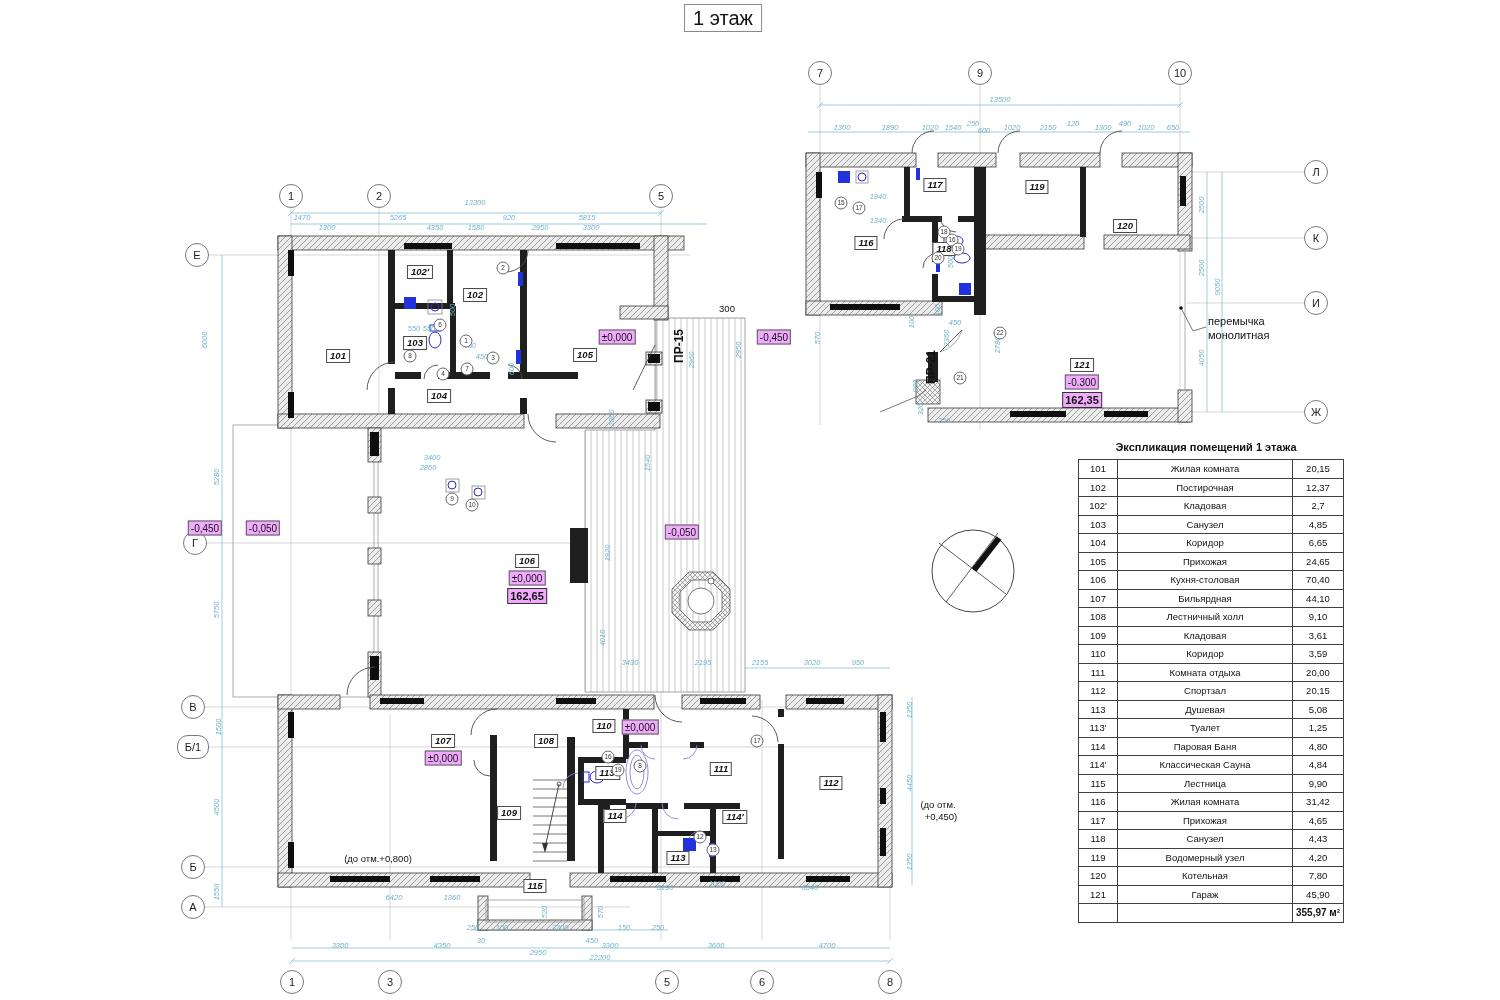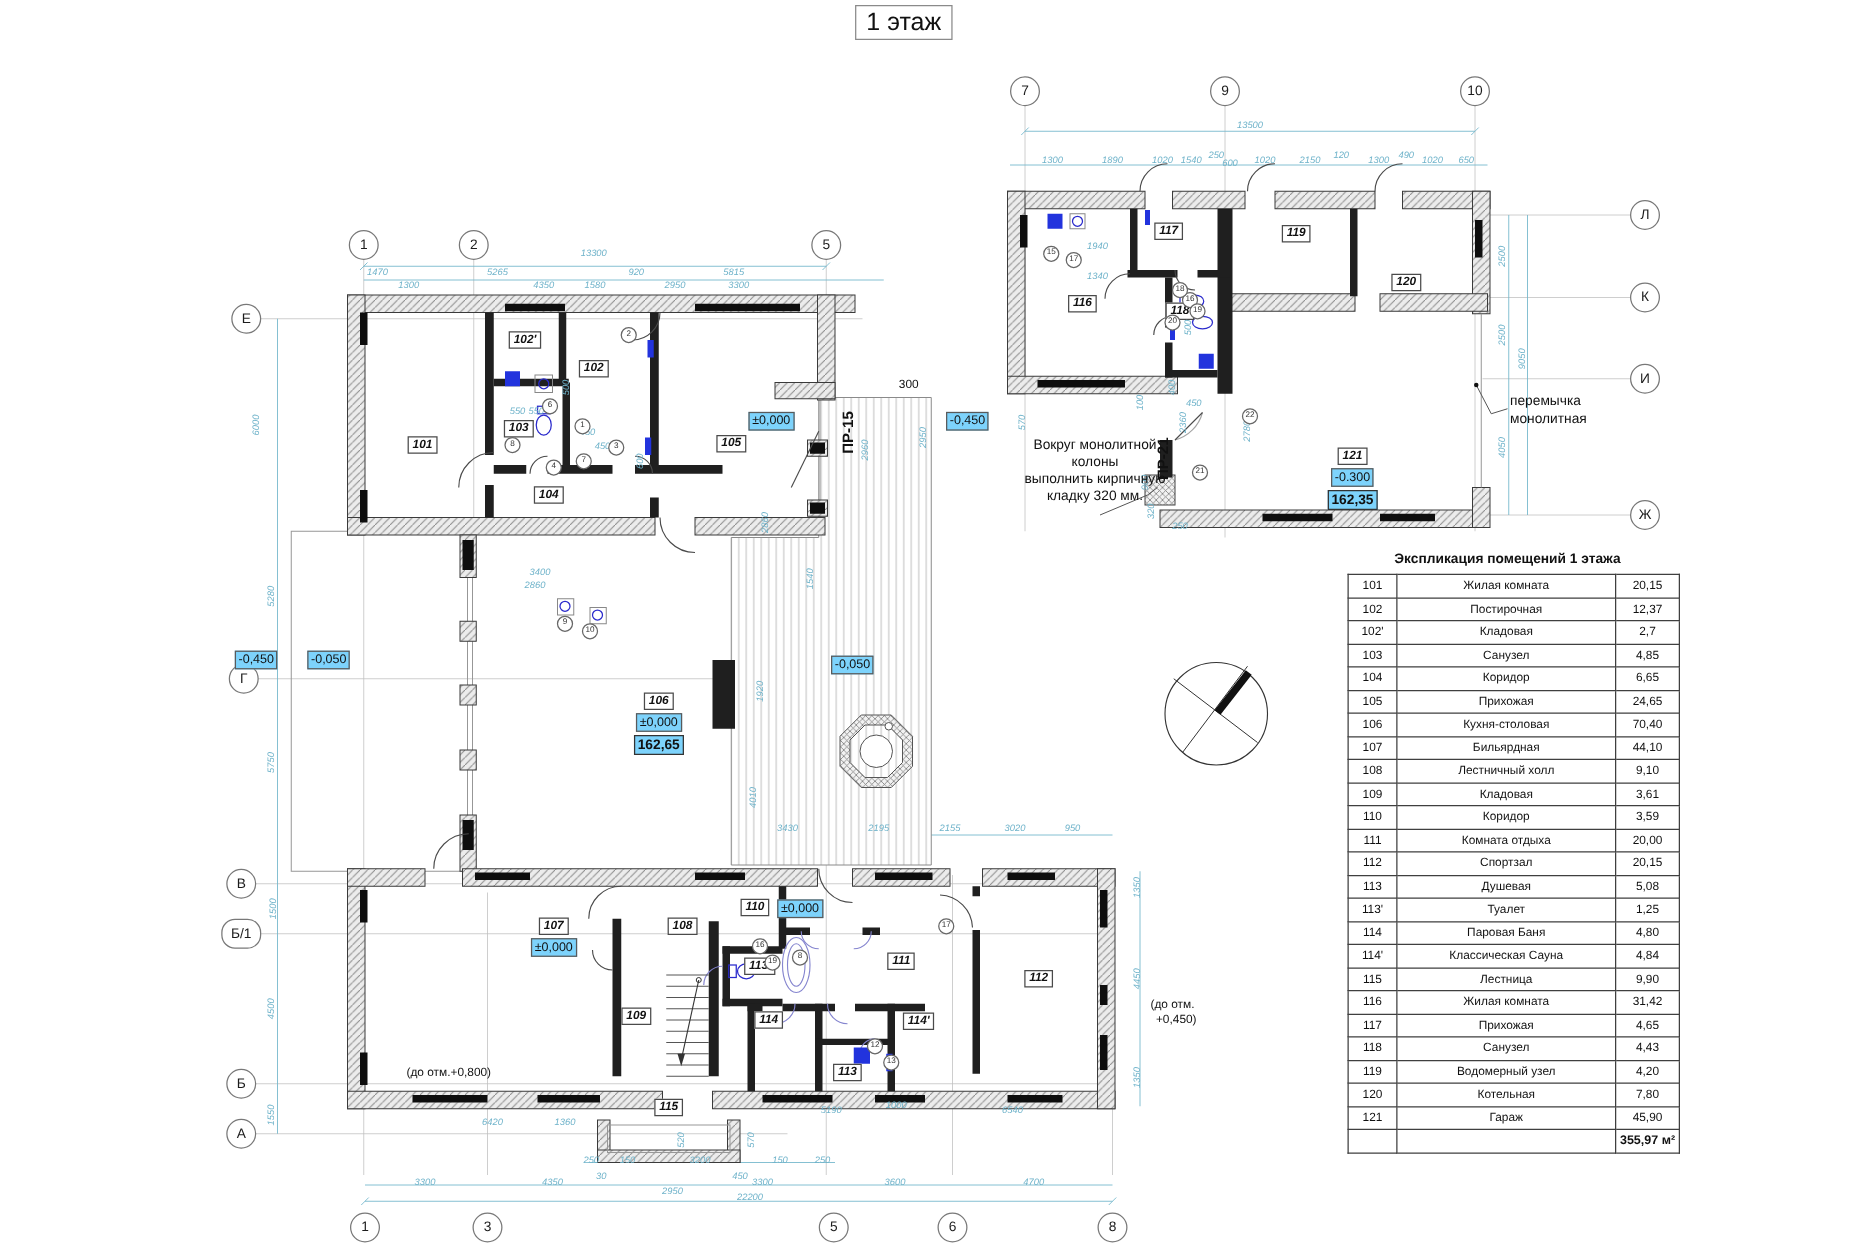--- a/index.html
+++ b/index.html
@@ -20,21 +20,21 @@
   #title-box{position:absolute;left:723px;top:4px;transform:translateX(-50%);
              border:1px solid #8a8a8a;font-size:20px;line-height:26px;padding:0 8px;color:#111;}
   .axis{position:absolute;width:22px;height:22px;border:1px solid #787878;border-radius:50%;
         background:#fff;display:flex;align-items:center;justify-content:center;
         font-size:11px;color:#1c1c1c;transform:translate(-50%,-50%);}
   .axis.wide{width:30px;border-radius:11px;}
   .room-label{position:absolute;transform:translate(-50%,-50%);border:1px solid #4a4a4a;
         padding:0 3px;font-size:9.5px;font-weight:bold;font-style:italic;background:#fff;
         color:#111;white-space:nowrap;line-height:12px;}
   .elev{position:absolute;transform:translate(-50%,-50%);border:1px solid #5a5a5a;
-        padding:0 2px;font-size:10px;background:#7dd3fc;color:#111;white-space:nowrap;line-height:13px;}
+        padding:0 2px;font-size:10px;background:#f0abfc;color:#111;white-space:nowrap;line-height:13px;}
   .elev.bold{font-weight:bold;font-size:11px;border:1.5px solid #333;line-height:14px;}
   .dim{position:absolute;transform:translate(-50%,-50%);font-size:7.5px;font-style:italic;
         color:#6fb3ca;white-space:nowrap;line-height:8px;}
   .dim.r{transform:translate(-50%,-50%) rotate(-90deg);}
   .plain{position:absolute;transform:translate(-50%,-50%);font-size:9.5px;color:#111;
         white-space:nowrap;line-height:11px;background:transparent;}
   .plain.r{transform:translate(-50%,-50%) rotate(-90deg);}
   .plain.b{font-weight:bold;font-size:12px;}
   .ref{position:absolute;width:11px;height:11px;border:1px solid #666;border-radius:50%;
         font-size:6.5px;display:flex;align-items:center;justify-content:center;
@@ -435,21 +435,21 @@
       <div class="dim r" style="left: 916px; top: 386px;">900</div>
       <div class="dim" style="left: 955px; top: 323px;">450</div>
       <div class="dim r" style="left: 938px; top: 310px;">400</div>
       <div class="dim r" style="left: 921px; top: 409px;">320</div>
       <div class="dim" style="left: 944px; top: 421px;">250</div>
       <div class="dim r" style="left: 912px; top: 322px;">100</div>
       <div class="dim r" style="left: 951px; top: 262px;">500</div>
       <div class="plain" style="left: 727px; top: 308px;">300</div>
       <div class="plain r b" style="left: 679px; top: 346px;">ПР-15</div>
       <div class="plain r b" style="left: 931px; top: 367px;">ПР-21</div>
-      <div class="plain" style="left: 359px; top: 858px;">(до отм.+0,800)</div>
+      <div class="plain" style="left: 378px; top: 858px;">(до отм.+0,800)</div>
       <div class="plain" style="left: 938px; top: 804px;">(до отм.</div>
       <div class="plain" style="left: 941px; top: 816px;">+0,450)</div>
       <div class="ref" style="left: 466px; top: 341px;">1</div>
       <div class="ref" style="left: 503px; top: 268px;">2</div>
       <div class="ref" style="left: 493px; top: 358px;">3</div>
       <div class="ref" style="left: 443px; top: 374px;">4</div>
       <div class="ref" style="left: 440px; top: 325px;">6</div>
       <div class="ref" style="left: 467px; top: 369px;">7</div>
       <div class="ref" style="left: 410px; top: 356px;">8</div>
       <div class="ref" style="left: 452px; top: 499px;">9</div>
@@ -463,26 +463,20 @@
       <div class="ref" style="left: 841px; top: 203px;">15</div>
       <div class="ref" style="left: 859px; top: 208px;">17</div>
       <div class="ref" style="left: 952px; top: 240px;">16</div>
       <div class="ref" style="left: 958px; top: 249px;">19</div>
       <div class="ref" style="left: 944px; top: 232px;">18</div>
       <div class="ref" style="left: 938px; top: 258px;">20</div>
       <div class="ref" style="left: 960px; top: 378px;">21</div>
       <div class="ref" style="left: 1000px; top: 333px;">22</div>
     </div>
 
-<div id="ann-brick" class="ann">
-      <div>Вокруг монолитной</div>
-      <div>колоны</div>
-      <div>выполнить кирпичную</div>
-      <div>кладку 320 мм.</div>
-    </div>
 <div id="ann-lintel" class="ann">
       <div>перемычка</div>
       <div>монолитная</div>
     </div>
 
 <div id="table-title">Экспликация помещений 1 этажа</div>
 <table id="room-table">
   <tbody id="room-table-body">
         <tr>
           <td class="c-num">101</td>

